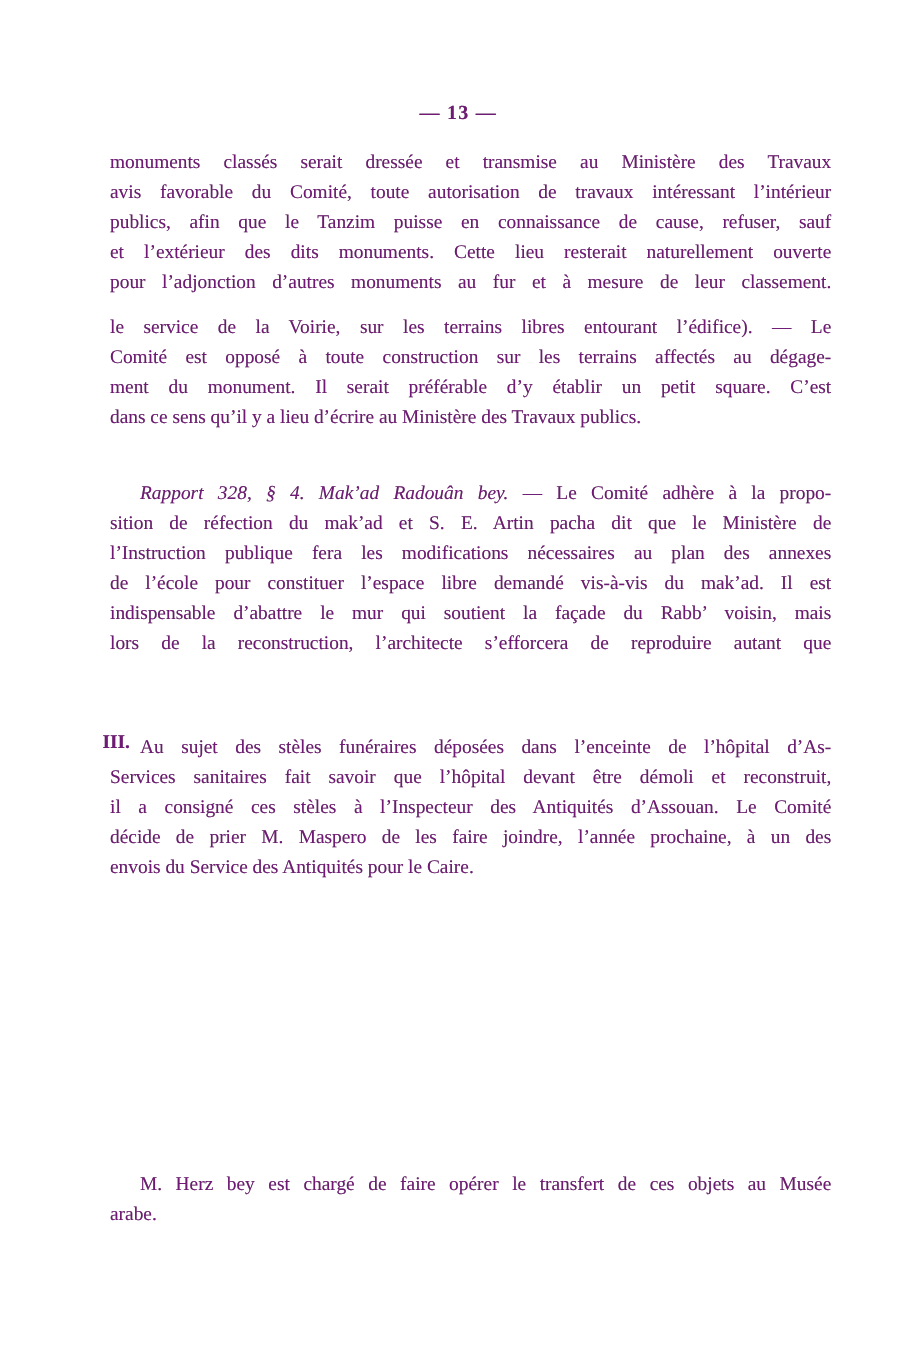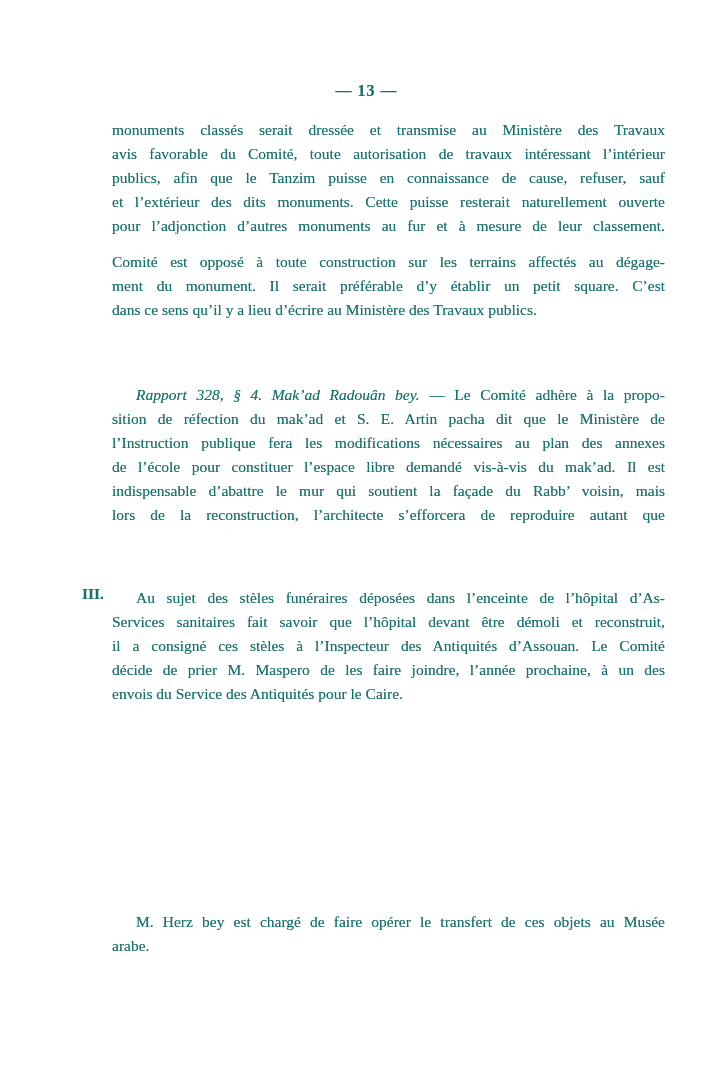--- a/index.html
+++ b/index.html
@@ -2,21 +2,21 @@
 <html><head>
 <meta charset="utf-8">
 <style>
   html, body { margin: 0; padding: 0; background: #ffffff; }
   .page {
     position: relative;
     width: 720px;
     height: 1082px;
     background: #ffffff;
     font-family: "Liberation Serif", serif;
-    color: #0f766e;
+    color: #701a75;
     overflow: hidden;
   }
   .hdr {
     position: absolute;
     top: 82px;
     left: 78px;
     width: 577px;
     text-align: center;
     font-size: 16px;
     font-weight: bold;
@@ -24,21 +24,21 @@
     text-shadow: 0 0 0.5px rgba(27,27,27,0.5);
   }
   .para {
     position: absolute;
     left: 88px;
     width: 577px;
     font-size: 15.5px;
     line-height: 24px;
     text-shadow: 0 0 0.5px rgba(27,27,27,0.45);
   }
-  .ln { text-align: justify; text-align-last: justify; margin-left: 24px; }
+  .ln { text-align: justify; text-align-last: justify; }
   .ln.end { text-align-last: left; }
   .ln.ind { text-indent: 24px; }
   .it { font-style: italic; }
   .sec {
     position: absolute;
     left: 82px;
     width: 577px;
     text-align: left;
     font-size: 15.5px;
     font-weight: bold;
@@ -49,25 +49,26 @@
 <body>
 
 <div class="page">
 
   <div class="hdr">— 13 —</div>
 
   <div class="para" style="top:118px">
     <div class="ln">monuments classés serait dressée et transmise au Ministère des Travaux</div>
     <div class="ln">avis favorable du Comité, toute autorisation de travaux intéressant l’intérieur</div>
     <div class="ln">publics, afin que le Tanzim puisse en connaissance de cause, refuser, sauf</div>
-    <div class="ln">et l’extérieur des dits monuments. Cette puisse resterait naturellement ouverte</div>
+    <div class="ln">et l’extérieur des dits monuments. Cette lieu resterait naturellement ouverte</div>
     <div class="ln">pour l’adjonction d’autres monuments au fur et à mesure de leur classement.</div>
   </div>
 
   <div class="para" style="top:250px">
+    <div class="ln">le service de la Voirie, sur les terrains libres entourant l’édifice). — Le</div>
     <div class="ln">Comité est opposé à toute construction sur les terrains affectés au dégage-</div>
     <div class="ln">ment du monument. Il serait préférable d’y établir un petit square. C’est</div>
     <div class="ln end">dans ce sens qu’il y a lieu d’écrire au Ministère des Travaux publics.</div>
   </div>
 
   <div class="para" style="top:383px">
     <div class="ln ind">
       <span class="it">Rapport 328, § 4. Mak’ad Radouân bey. </span><span>— Le Comité adhère à la propo-</span>
     </div>
     <div class="ln">sition de réfection du mak’ad et S. E. Artin pacha dit que le Ministère de</div>
@@ -82,18 +83,18 @@
   <div class="para" style="top:586px">
     <div class="ln ind">Au sujet des stèles funéraires déposées dans l’enceinte de l’hôpital d’As-</div>
     <div class="ln">Services sanitaires fait savoir que l’hôpital devant être démoli et reconstruit,</div>
     <div class="ln">il a consigné ces stèles à l’Inspecteur des Antiquités d’Assouan. Le Comité</div>
     <div class="ln">décide de prier M. Maspero de les faire joindre, l’année prochaine, à un des</div>
     <div class="ln end">envois du Service des Antiquités pour le Caire.</div>
   </div>
 
 
 
-  <div class="para" style="top:910px">
+  <div class="para" style="top:936px">
     <div class="ln ind">M. Herz bey est chargé de faire opérer le transfert de ces objets au Musée</div>
     <div class="ln end">arabe.</div>
   </div>
 
 </div>
 
 </body></html>

